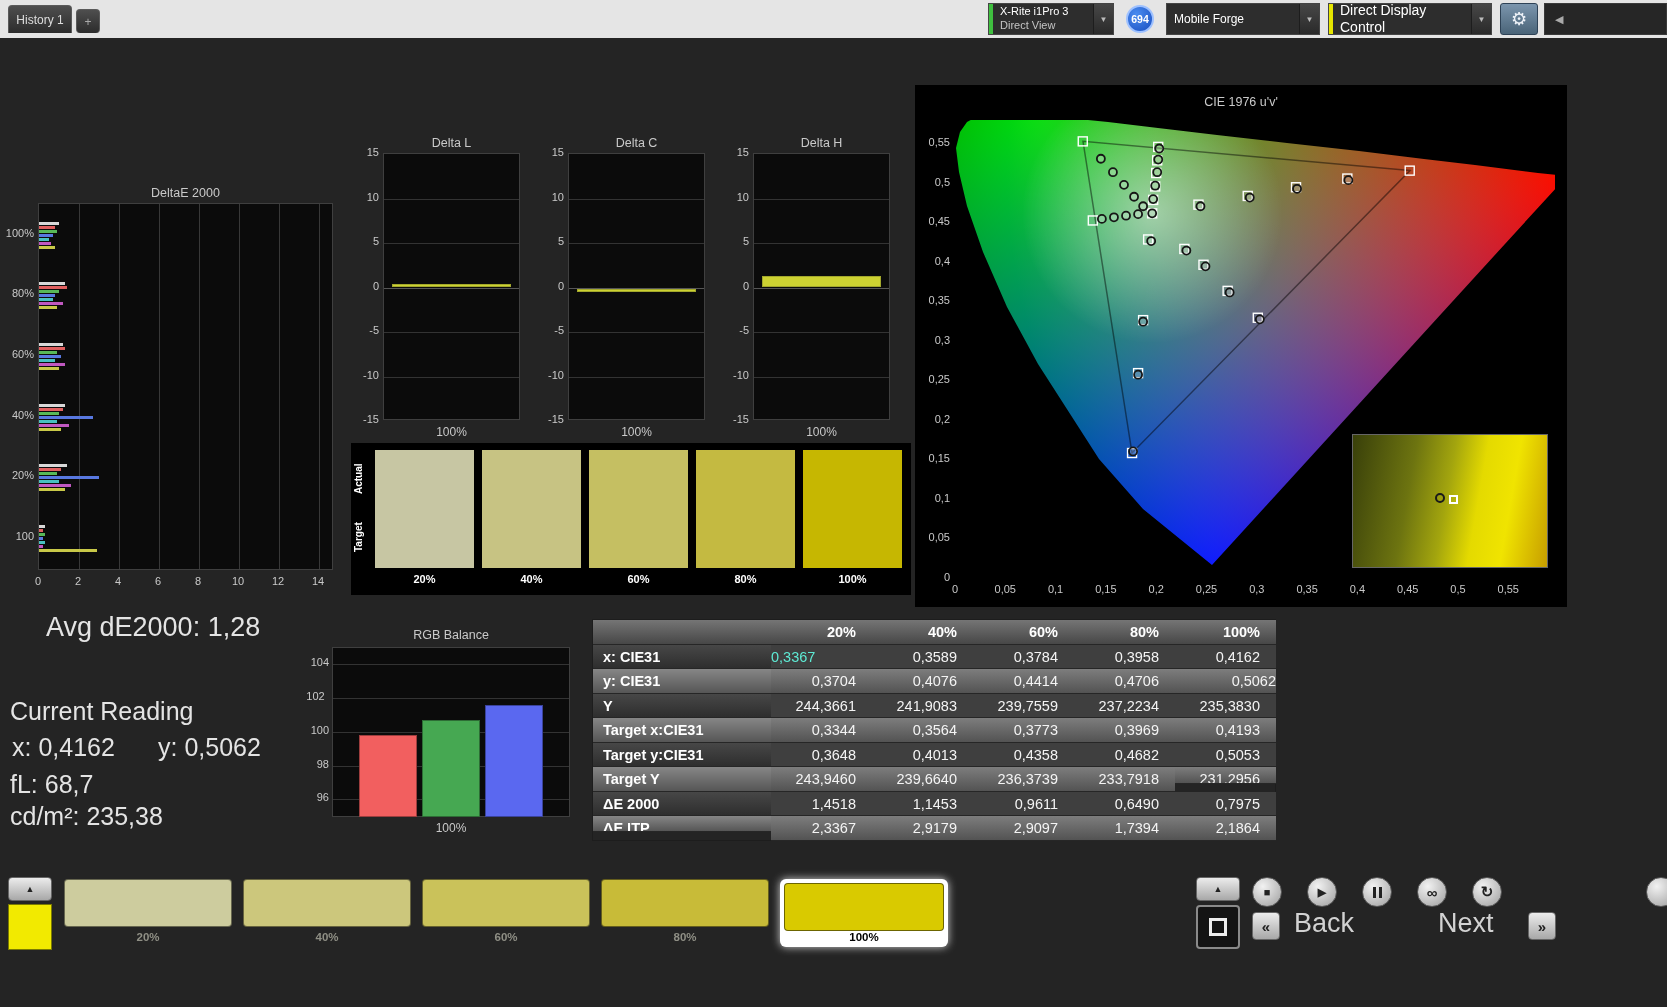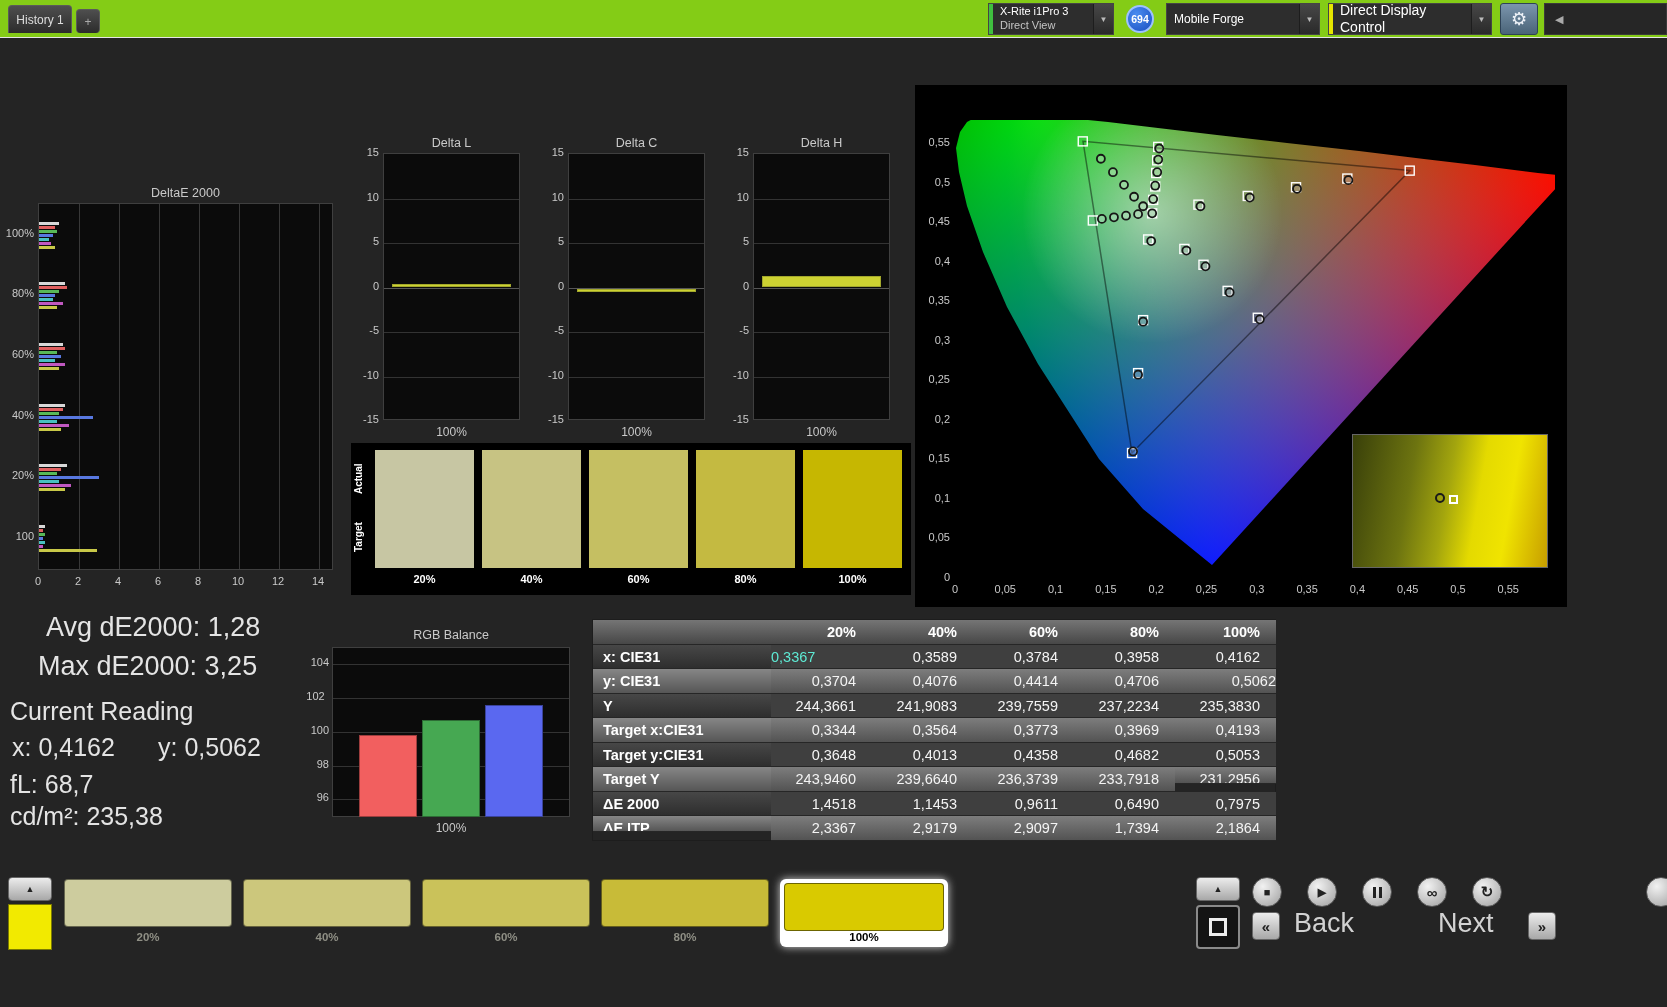--- a/index.html
+++ b/index.html
@@ -1,19 +1,19 @@
 <!DOCTYPE html>
 <html><head>
 <meta charset="utf-8">
 <style>
 *{margin:0;padding:0;box-sizing:border-box}
 html,body{background:#161616}
 body{font-family:"Liberation Sans",sans-serif}
 #app{position:relative;width:1667px;height:1007px;background:#242424;overflow:hidden}
-.topbar{position:absolute;left:0;top:0;width:100%;height:38px;background:#84cc16;border-bottom:1px solid #e5e5e5}
+.topbar{position:absolute;left:0;top:0;width:100%;height:38px;background:#e5e5e5;border-bottom:3px solid #e5e5e5}
 .tab{position:absolute;display:flex;align-items:center;justify-content:center;background:linear-gradient(#4e4e4e,#2c2c2c);border:1px solid #5a5a5a;border-bottom:none;border-radius:4px 4px 0 0;color:#ddd;font-size:12px}
 .panel{position:absolute;background:#2d2d2d;border:1px solid #454545;display:flex;align-items:stretch}
 .accent{width:4px}
 .ptxt{flex:1;display:flex;flex-direction:column;justify-content:center;padding:0 7px;line-height:1.25}
 .chev{width:20px;display:flex;align-items:center;justify-content:center;background:linear-gradient(#474747,#2a2a2a);border-left:1px solid #1d1d1d;color:#bbb;font-size:8px}
 .badge{position:absolute;width:28px;height:28px;border-radius:50%;background:radial-gradient(circle at 35% 30%,#4a8cf0,#1a4fc0);border:2px solid #9ec1ff;color:#fff;font-size:10.5px;display:flex;align-items:center;justify-content:center;font-weight:bold}
 .chart-wrap{position:absolute}
 .chart-title{position:absolute;text-align:center;font-size:12.5px;color:#cacaca}
 .plot{position:absolute;background:#0b0b0b;border:1px solid #3f3f3f}
 .stat{position:absolute;color:#e4e4e4;white-space:nowrap}
@@ -214,20 +214,21 @@
       <div style="position: absolute; left: 131px; top: 130px; width: 99px; text-align: center; font-size: 11px; font-weight: bold; color: rgb(255, 255, 255);">40%</div>
       <div style="position: absolute; left: 238px; top: 7px; width: 99px; height: 118px; background: rgb(197, 191, 98);"></div>
       <div style="position: absolute; left: 238px; top: 130px; width: 99px; text-align: center; font-size: 11px; font-weight: bold; color: rgb(255, 255, 255);">60%</div>
       <div style="position: absolute; left: 345px; top: 7px; width: 99px; height: 118px; background: rgb(196, 186, 65);"></div>
       <div style="position: absolute; left: 345px; top: 130px; width: 99px; text-align: center; font-size: 11px; font-weight: bold; color: rgb(255, 255, 255);">80%</div>
       <div style="position: absolute; left: 452px; top: 7px; width: 99px; height: 118px; background: rgb(198, 183, 1);"></div>
       <div style="position: absolute; left: 452px; top: 130px; width: 99px; text-align: center; font-size: 11px; font-weight: bold; color: rgb(255, 255, 255);">100%</div>
     </div>
 
   <div style="position:absolute;left:915px;top:85px;width:652px;height:522px;background:#000">
+    <div class="chart-title" style="left:0;top:10px;width:652px">CIE 1976 u'v'</div>
     <svg width="600" height="458" style="position:absolute;left:40px;top:35px">
       <defs>
         <clipPath id="locusClip">
             <path d="M257,445 L188,389 L144,339 L83,244 L52,187 L28,132 L12,86 L4,52 L1,28 L5,12 L12,2 L23,-4 L50,-6 L79,-5 L113,-2 L153,2 L203,8 L262,15 L332,23 L404,31 L469,39 L520,45 L583,53 L612,56 Z"></path>
           </clipPath>
         <radialGradient id="gR" gradientUnits="userSpaceOnUse" cx="612" cy="56" r="560">
             <stop offset="0" stop-color="#ff0000"></stop>
             <stop offset="1" stop-color="#000"></stop>
           </radialGradient>
         <radialGradient id="gG" gradientUnits="userSpaceOnUse" cx="80" cy="-10" r="560">
@@ -326,21 +327,20 @@
       <div style="position: absolute; font-size: 11px; color: rgb(201, 201, 201); left: 2px; top: 288.25px; width: 33px; text-align: right;">0,25</div>
       <div style="position: absolute; font-size: 11px; color: rgb(201, 201, 201); left: 2px; top: 248.7px; width: 33px; text-align: right;">0,3</div>
       <div style="position: absolute; font-size: 11px; color: rgb(201, 201, 201); left: 2px; top: 209.15px; width: 33px; text-align: right;">0,35</div>
       <div style="position: absolute; font-size: 11px; color: rgb(201, 201, 201); left: 2px; top: 169.6px; width: 33px; text-align: right;">0,4</div>
       <div style="position: absolute; font-size: 11px; color: rgb(201, 201, 201); left: 2px; top: 130.05px; width: 33px; text-align: right;">0,45</div>
       <div style="position: absolute; font-size: 11px; color: rgb(201, 201, 201); left: 2px; top: 90.5px; width: 33px; text-align: right;">0,5</div>
       <div style="position: absolute; font-size: 11px; color: rgb(201, 201, 201); left: 2px; top: 50.95px; width: 33px; text-align: right;">0,55</div>
     </div>
 
   <div class="stat" style="left:46px;top:612px;font-size:27px">Avg dE2000: 1,28</div>
-  <div class="stat" style="left:38px;top:651px;font-size:27px">Max dE2000: 3,25</div>
   <div class="stat" style="left:10px;top:697px;font-size:25px">Current Reading</div>
   <div class="stat" style="left:12px;top:733px;font-size:25px">x: 0,4162</div>
   <div class="stat" style="left:158px;top:733px;font-size:25px">y: 0,5062</div>
   <div class="stat" style="left:10px;top:770px;font-size:25px">fL: 68,7</div>
   <div class="stat" style="left:10px;top:802px;font-size:25px">cd/m²: 235,38</div>
 
   <div class="chart-wrap" style="left:302px;top:628px;width:280px;height:210px">
     <div class="chart-title" style="left:30px;top:0;width:238px">RGB Balance</div>
     <div class="plot" style="left:30px;top:19px;width:238px;height:170px">
         <div style="position: absolute; left: 0px; top: 16.21px; width: 100%; height: 1px; background: rgb(51, 51, 51);"></div>

